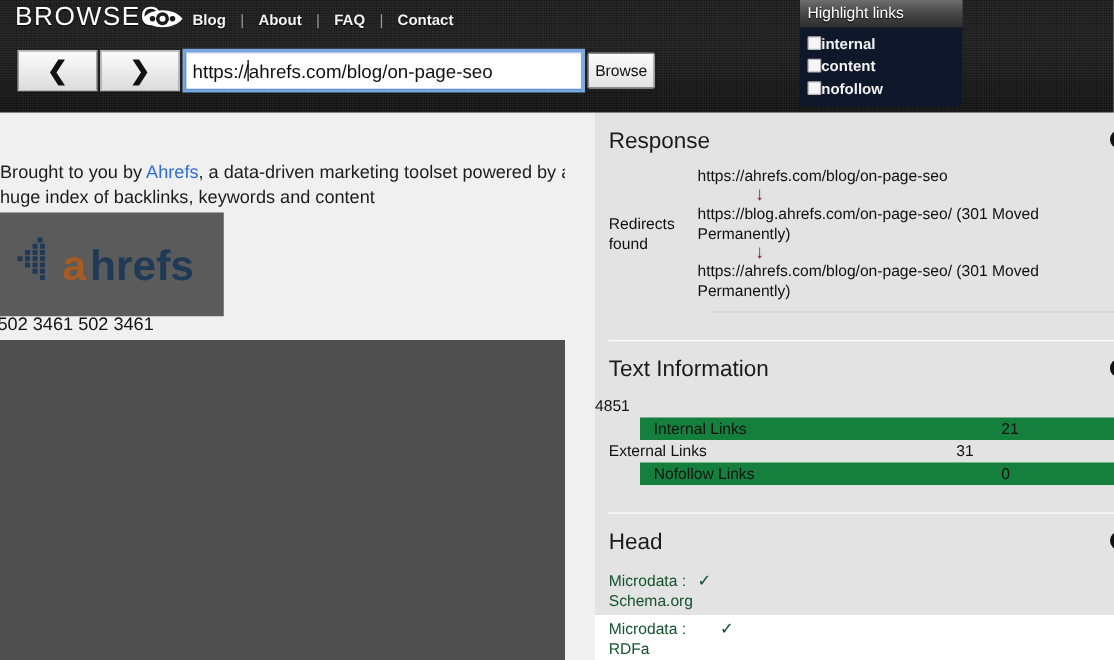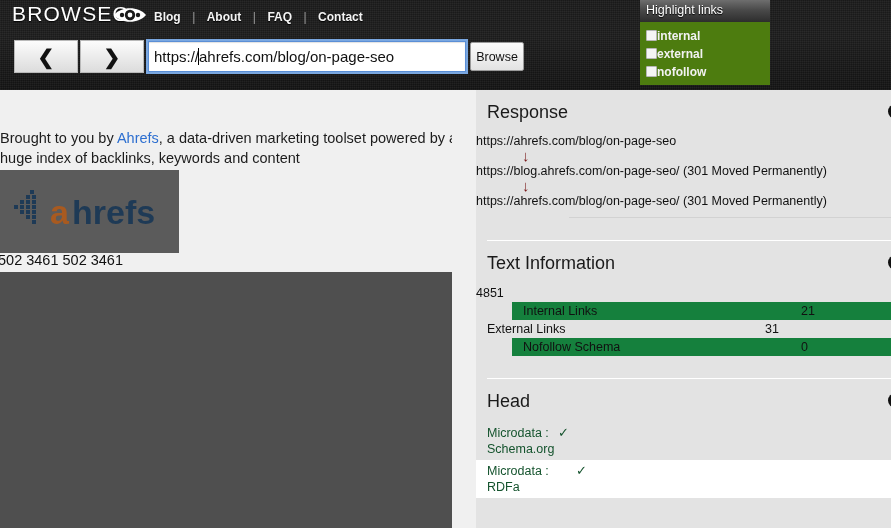--- a/index.html
+++ b/index.html
@@ -41,21 +41,21 @@
   
   #highlight {
     position: absolute; left: 640px; top: 0; width: 130px; z-index: 7;
   }
   #highlight-head {
     height: 22px; line-height: 21px; padding-left: 6px;
     color: #ffffff; font-size: 12.5px; font-weight: normal;
     background: linear-gradient(180deg,#6e6e6e 0%,#4a4a4a 45%,#2d2d2d 100%);
     text-shadow: 0 1px 1px #000;
   }
-  #highlight-body { padding: 4px 0 5px 6px; background: #4d7c0f; }
+  #highlight-body { padding: 4px 0 5px 6px; background: #0f172a; }
   .cbrow { height: 18px; line-height: 18px; white-space: nowrap; }
   .cbbox {
     display: inline-block; width: 11px; height: 11px; vertical-align: -1px;
     background: #f5f5f5; border: 1px solid #b6b6b6; border-radius: 1px;
   }
   .cblabel { color: #f2f2f2; font-size: 12px; font-weight: bold; }
 
   
   .navbtn {
     position: absolute; top: 40px; width: 64px; height: 33px;
@@ -199,21 +199,21 @@
   <div id="btn-browse">Browse</div>
 </div>
 
 <div id="highlight">
   <div id="highlight-head">Highlight links</div>
   <div id="highlight-body">
     <div class="cbrow">
       <span class="cbbox"></span><span class="cblabel">internal</span>
     </div>
     <div class="cbrow">
-      <span class="cbbox"></span><span class="cblabel">external</span>
+      <span class="cbbox"></span><span class="cblabel">content</span>
     </div>
     <div class="cbrow">
       <span class="cbbox"></span><span class="cblabel">nofollow</span>
     </div>
   </div>
 </div>
 
 <div id="leftpane">
 
   <div id="promo">
@@ -250,20 +250,21 @@
   <div id="darkblock"></div>
 </div>
 
 <div id="rightpane">
 
   <div class="section">
     <div class="sec-title">Response</div>
     <div class="info-icon">i</div>
 
     <div id="redirects">
+      <div class="k">Redirects found</div>
       <div class="v">
         <div class="redir-line">https://ahrefs.com/blog/on-page-seo</div>
         <div class="redir-arrow">↓</div>
         <div class="redir-line">https://blog.ahrefs.com/on-page-seo/ (301 Moved Permanently)</div>
         <div class="redir-arrow">↓</div>
         <div class="redir-line">https://ahrefs.com/blog/on-page-seo/ (301 Moved Permanently)</div>
       </div>
     </div>
     <div id="redir-underline"></div>
     <div style="height:22px"></div>
@@ -279,21 +280,21 @@
     </div>
     <div class="tirow alt">
       <div class="k">Internal Links</div>
       <div class="v">21</div>
     </div>
     <div class="tirow">
       <div class="k">External Links</div>
       <div class="v">31</div>
     </div>
     <div class="tirow alt">
-      <div class="k">Nofollow Schema</div>
+      <div class="k">Nofollow Links</div>
       <div class="v">0</div>
     </div>
 
     <div style="height:22px"></div>
     <div class="sec-divider"></div>
   </div>
 
   <div class="section">
     <div class="sec-title">Head</div>
     <div class="info-icon">i</div>

